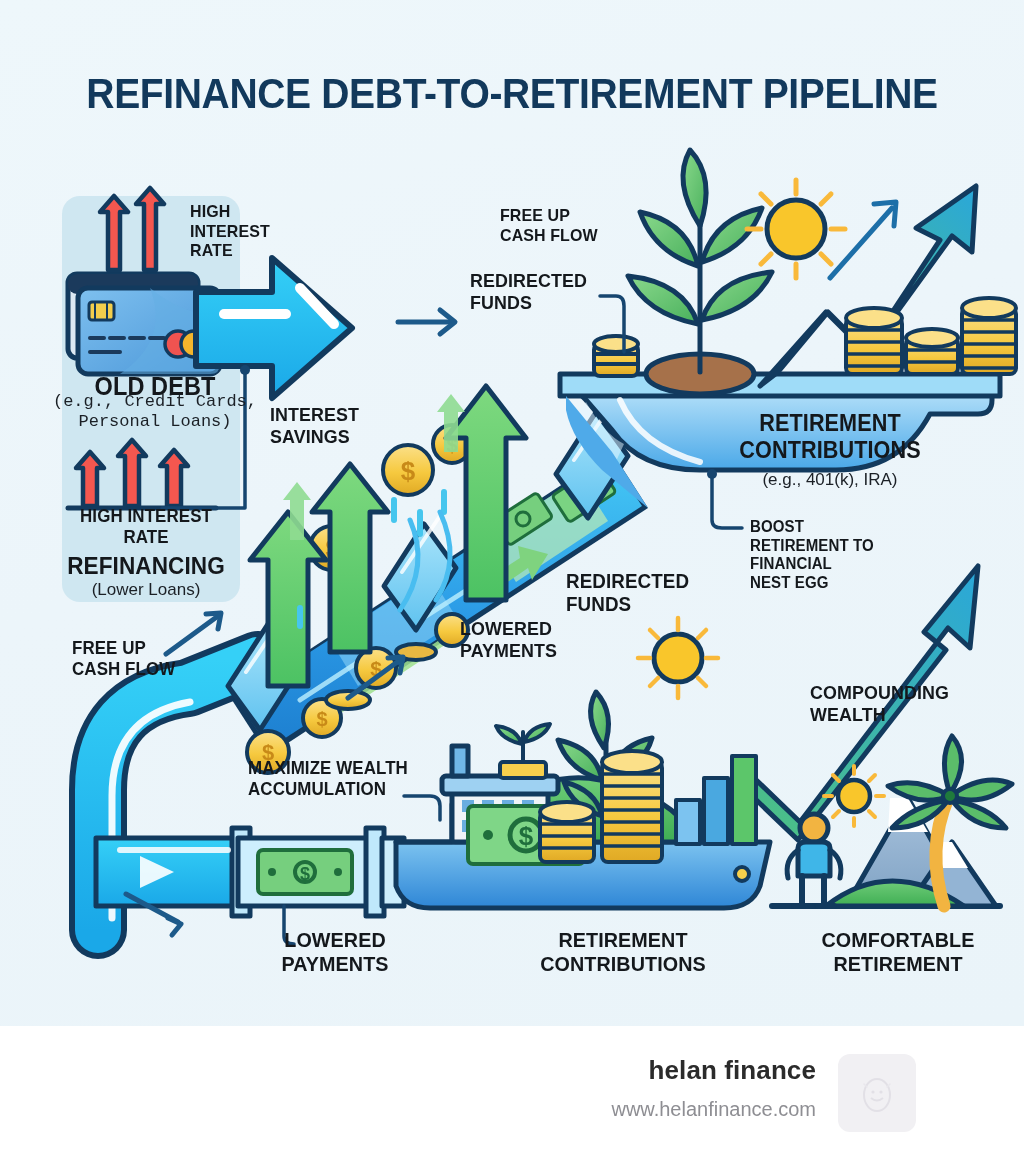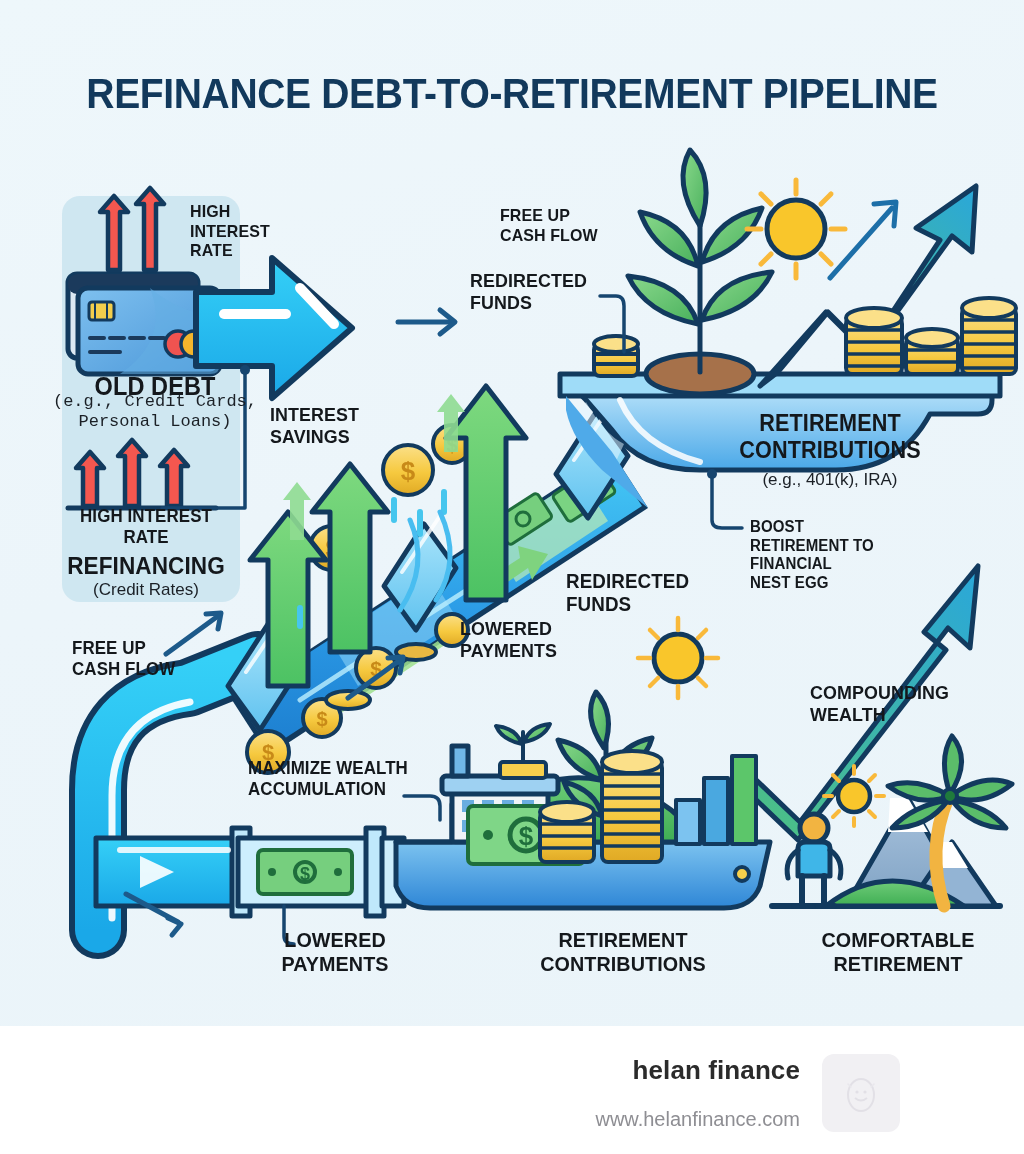--- a/index.html
+++ b/index.html
@@ -39,33 +39,33 @@
   .lbl.cap{transform:scaleX(.94);transform-origin:left top;}
   .lbl.center{text-align:center;transform:scaleX(.94);transform-origin:50% 0;}
   .sub{
     position:absolute;color:#1b2026;font-weight:normal;
     font-family:"Liberation Sans",sans-serif;line-height:1.2;
     white-space:pre-line;text-align:center;
   }
 
   
   #footer{
-    position:absolute;left:0;top:1026px;width:924px;height:128px;
+    position:absolute;left:16px;top:1026px;width:924px;height:128px;
     background:#ffffff;
   }
   #brand{
     position:absolute;right:124px;top:30px;text-align:right;
   }
   #brand .bname{
     font-family:"Liberation Sans",sans-serif;font-weight:bold;
     font-size:26px;color:#2b2b2b;letter-spacing:.1px;line-height:1.15;
   }
   #brand .burl{
     font-family:"Liberation Sans",sans-serif;font-weight:normal;
-    font-size:20px;color:#8e8e93;line-height:1.3;margin-top:20px;
+    font-size:20px;color:#8e8e93;line-height:1.3;margin-top:10px;
   }
   #logobox{
     position:absolute;right:24px;top:28px;width:78px;height:78px;
     background:#f1f0f3;border-radius:12px;
   }
 </style>
 </head>
 <body>
 
 <div id="page">
@@ -548,21 +548,21 @@
 RATE</div>
 
     <div class="lbl center" style="left:30px;top:372px;width:250px;font-size:25px;">OLD DEBT</div>
     <div class="sub" style="left:30px;top:392px;width:250px;font-size:17px;font-family:Liberation Mono, monospace;">(e.g., Credit Cards,
 Personal Loans)</div>
 
     <div class="lbl center" style="left:16px;top:506px;width:260px;font-size:18px;">HIGH INTEREST
 RATE</div>
 
     <div class="lbl center" style="left:16px;top:552px;width:260px;font-size:24px;">REFINANCING</div>
-    <div class="sub" style="left:16px;top:580px;width:260px;font-size:17px;">(Credit Rates)</div>
+    <div class="sub" style="left:16px;top:580px;width:260px;font-size:17px;">(Lower Loans)</div>
 
     <div class="lbl cap" style="left:270px;top:404px;font-size:19px;">INTEREST
 SAVINGS</div>
 
     <div class="lbl cap" style="left:500px;top:206px;font-size:17px;">FREE UP
 CASH FLOW</div>
 
     <div class="lbl cap" style="left:470px;top:270px;font-size:19px;">REDIRECTED
 FUNDS</div>
 

